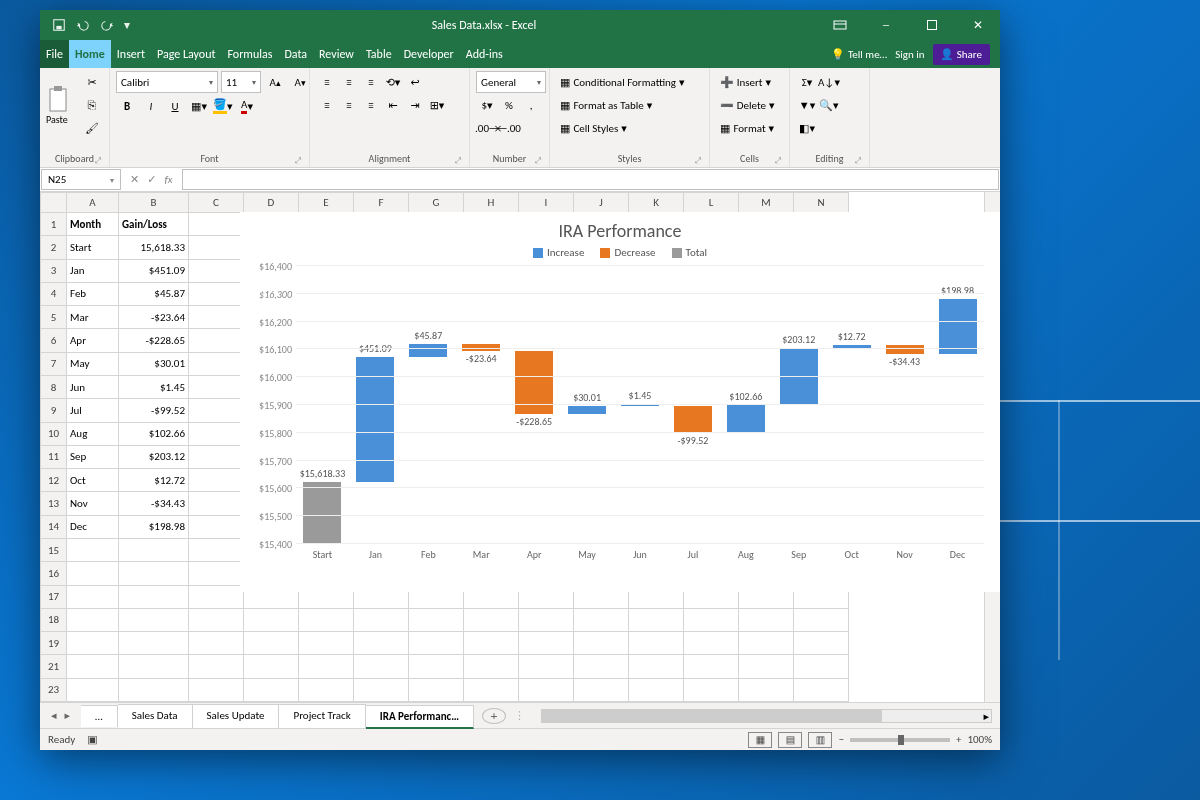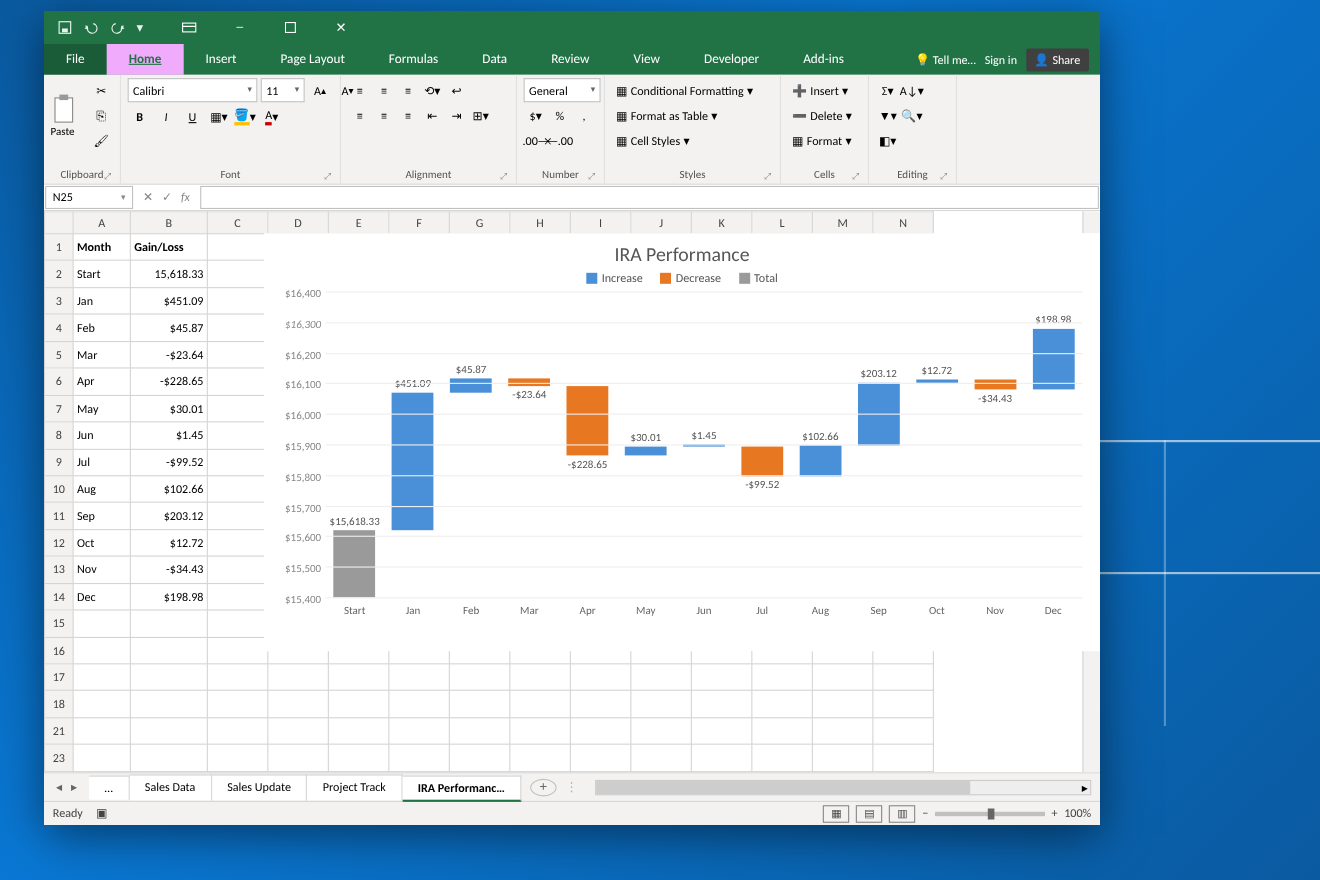--- a/index.html
+++ b/index.html
@@ -7,23 +7,23 @@
 body::before { content:""; position:absolute; right:0; top:50%; width:260px; height:2px; background:rgba(255,255,255,0.6); box-shadow:0 120px 0 rgba(255,255,255,0.6); }
 body::after { content:""; position:absolute; right:140px; top:50%; width:2px; height:260px; background:rgba(255,255,255,0.3); }
 .window { position:absolute; left:40px; top:10px; width:960px; height:740px; background:#fff; box-shadow:0 10px 40px rgba(0,0,0,0.5); display:flex; flex-direction:column; }
 .titlebar { height:30px; background:#217346; display:flex; align-items:center; color:#fff; font-size:12px; }
 .qat { display:flex; align-items:center; gap:10px; padding:0 12px; }
 .qat-icon { width:14px; height:14px; opacity:0.9; cursor:pointer; }
 .title-text { flex:1; text-align:center; }
 .wincontrols { display:flex; gap:2px; }
 .wincontrols div { width:44px; height:30px; display:flex; align-items:center; justify-content:center; cursor:pointer; }
 .tabbar { height:28px; background:#217346; display:flex; align-items:stretch; font-size:12px; color:#fff; }
-.tab { padding:0 20px; display:flex; align-items:center; cursor:pointer; }
+.tab { padding:0 6px; display:flex; align-items:center; cursor:pointer; }
 .tab.file { background:#1a5c38; }
-.tab.active { background:#f0abfc; color:#217346; font-weight:600;text-decoration:underline; }
+.tab.active { background:#7dd3fc; color:#217346; font-weight:600; }
 .tab-spacer { flex:1; }
 .tab-right { display:flex; align-items:center; gap:8px; padding-right:10px; font-size:11px; }
 .ribbon { height:100px; background:#f3f2f1; border-bottom:1px solid #d4d4d4; display:flex; font-size:11px; }
 .rgroup { border-right:1px solid #e0e0e0; padding:3px 6px 0; display:flex; flex-direction:column; }
 .rgroup-body { flex:1; display:flex; align-items:flex-start; gap:4px; }
 .rgroup-label { text-align:center; color:#555; font-size:10px; padding:2px; position:relative; }
 .rgroup-label::after { content:"⤡"; position:absolute; right:2px; bottom:1px; font-size:8px; color:#888; transform:scaleX(-1); }
 .btn-big { display:flex; flex-direction:column; justify-content:center; width:40px; height:68px; cursor:pointer; border-radius:2px; }
 .btn-row { display:flex; align-items:center; height:22px; padding:0 4px; cursor:pointer; gap:3px; white-space:nowrap; }
 .smallbtn { width:22px;height:22px; display:inline-flex;align-items:center;justify-content:center;cursor:pointer;border-radius:2px; }
@@ -92,44 +92,45 @@
           </svg>
         </span>
       <span class="qat-icon">
           <svg viewBox="0 0 16 16">
             <path d="M6 4 A5 5 0 1 0 12 8 L14 6" fill="none" stroke="#fff" stroke-width="1.2"></path>
             <path d="M15 9 L12 6 L11 10 Z" fill="#fff"></path>
           </svg>
         </span>
       <span class="qat-icon">▾</span>
     </div>
+    <div class="title-text">Sales Data.xlsx - Excel</div>
     <div class="wincontrols">
       <div>
           <svg width="14" height="10">
             <rect x="1" y="1" width="12" height="8" fill="none" stroke="#fff"></rect>
             <path d="M1 4 h12" stroke="#fff"></path>
           </svg>
         </div>
       <div>─</div>
       <div>
           <svg width="10" height="10">
             <rect x="0.5" y="0.5" width="9" height="9" fill="none" stroke="#fff"></rect>
           </svg>
         </div>
       <div>✕</div>
     </div>
   </div>
 
   <div class="tabbar">
-    <div id="tabs-holder" style="display: contents;"><div class="tab file">File</div><div class="tab active">Home</div><div class="tab">Insert</div><div class="tab">Page Layout</div><div class="tab">Formulas</div><div class="tab">Data</div><div class="tab">Review</div><div class="tab">View</div><div class="tab">Developer</div><div class="tab">Add-ins</div></div>
+    <div id="tabs-holder" style="display: contents;"><div class="tab file">File</div><div class="tab active">Home</div><div class="tab">Insert</div><div class="tab">Page Layout</div><div class="tab">Formulas</div><div class="tab">Data</div><div class="tab">Review</div><div class="tab">Table</div><div class="tab">Developer</div><div class="tab">Add-ins</div></div>
     <div class="tab-spacer"></div>
     <div class="tab-right">
       <span>💡 <span>Tell me…</span></span>
       <span>Sign in</span>
-      <span style="background:#404040;padding:4px 8px;border-radius:2px;">👤 <span>Share</span></span>
+      <span style="background:#4c1d95;padding:4px 8px;border-radius:2px;">👤 <span>Share</span></span>
     </div>
   </div>
 
   <div class="ribbon">
     <div class="rgroup" style="width:70px">
       <div class="rgroup-body">
         <div class="btn-big">
           <svg width="24" height="28">
               <rect x="4" y="4" width="16" height="22" fill="#fff" stroke="#888"></rect>
               <rect x="8" y="1" width="8" height="5" fill="#999"></rect>
@@ -140,21 +141,21 @@
           <span class="smallbtn">✂</span>
           <span class="smallbtn">⎘</span>
           <span class="smallbtn">🖌</span>
         </div>
       </div>
       <div class="rgroup-label">Clipboard</div>
     </div>
     <div class="rgroup" style="width:200px">
       <div class="rgroup-body stack" style="gap:2px">
         <div style="display:flex;gap:3px">
-          <div class="combo" style="width:118px">
+          <div class="combo" style="width:102px">
               <span>Calibri</span>
               <span class="arrow">▾</span>
             </div>
           <div class="combo" style="width:40px">
               <span>11</span>
               <span class="arrow">▾</span>
             </div>
           <span class="smallbtn">A<sup>▴</sup></span>
           <span class="smallbtn">A<sup>▾</sup></span>
         </div>
@@ -576,20 +577,37 @@
             <td></td>
             <td></td>
             <td></td>
             <td></td>
             <td></td>
             <td></td>
             <td></td>
             <td></td>
           </tr>
           <tr>
+            <th class="row-hdr">19</th>
+            <td class="colA"></td>
+            <td class="colB"></td>
+            <td></td>
+            <td></td>
+            <td></td>
+            <td></td>
+            <td></td>
+            <td></td>
+            <td></td>
+            <td></td>
+            <td></td>
+            <td></td>
+            <td></td>
+            <td></td>
+          </tr>
+          <tr>
             <th class="row-hdr">21</th>
             <td class="colA"></td>
             <td class="colB"></td>
             <td></td>
             <td></td>
             <td></td>
             <td></td>
             <td></td>
             <td></td>
             <td></td>

